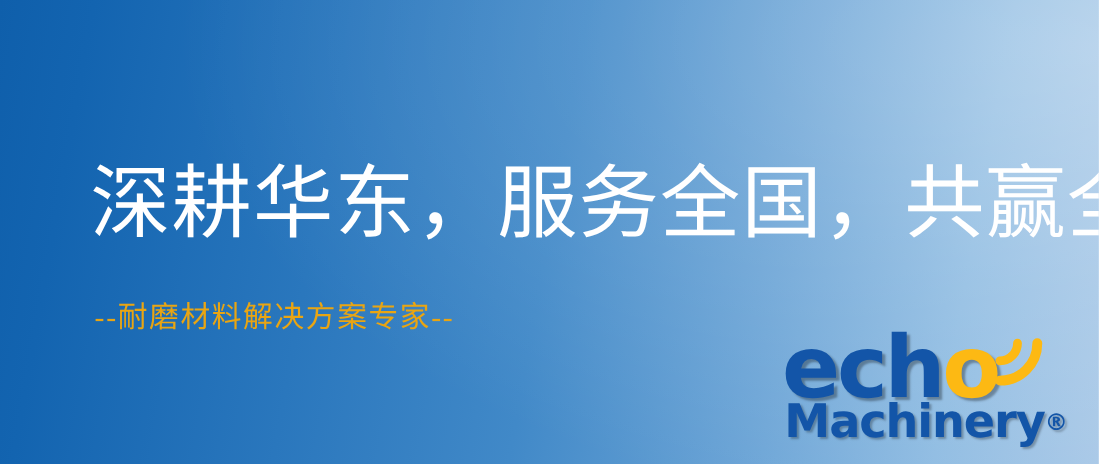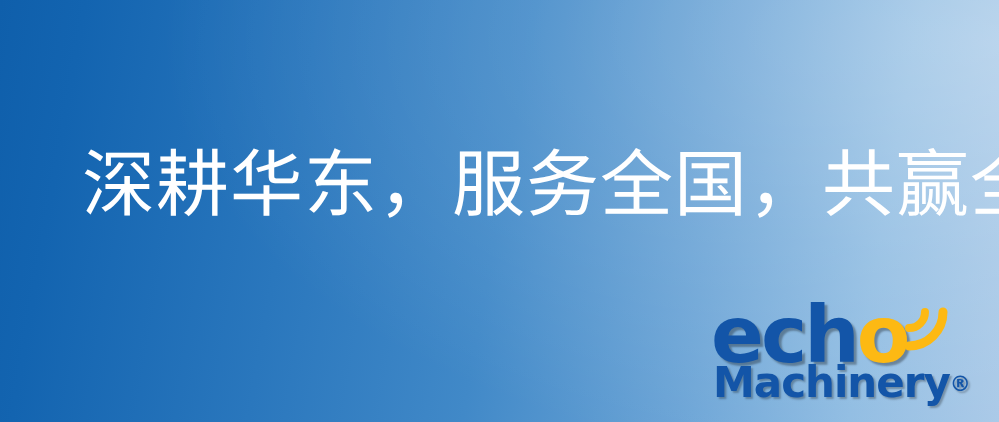--- a/index.html
+++ b/index.html
@@ -120,20 +120,21 @@
 </style>
 </head>
 <body>
 
 <div class="banner">
 
   <div class="banner-sheen"></div>
 
   <h1 class="headline">深耕华东，服务全国，共赢全球</h1>
 
+  <p class="subtitle">--耐磨材料解决方案专家--</p>
 
   <div class="logo">
 
     <div class="logo-wordmark"><span>ech</span><span class="echo-o">o</span></div>
 
     <svg class="logo-waves" viewBox="0 0 74 74">
       <g fill="none" stroke="#FDB913" stroke-linecap="round">
         <path d="M22 56 A34 34 0 0 0 56 22" stroke-width="9"></path>
         <path d="M22 38 A16 16 0 0 0 38 22" stroke-width="8"></path>
       </g>

